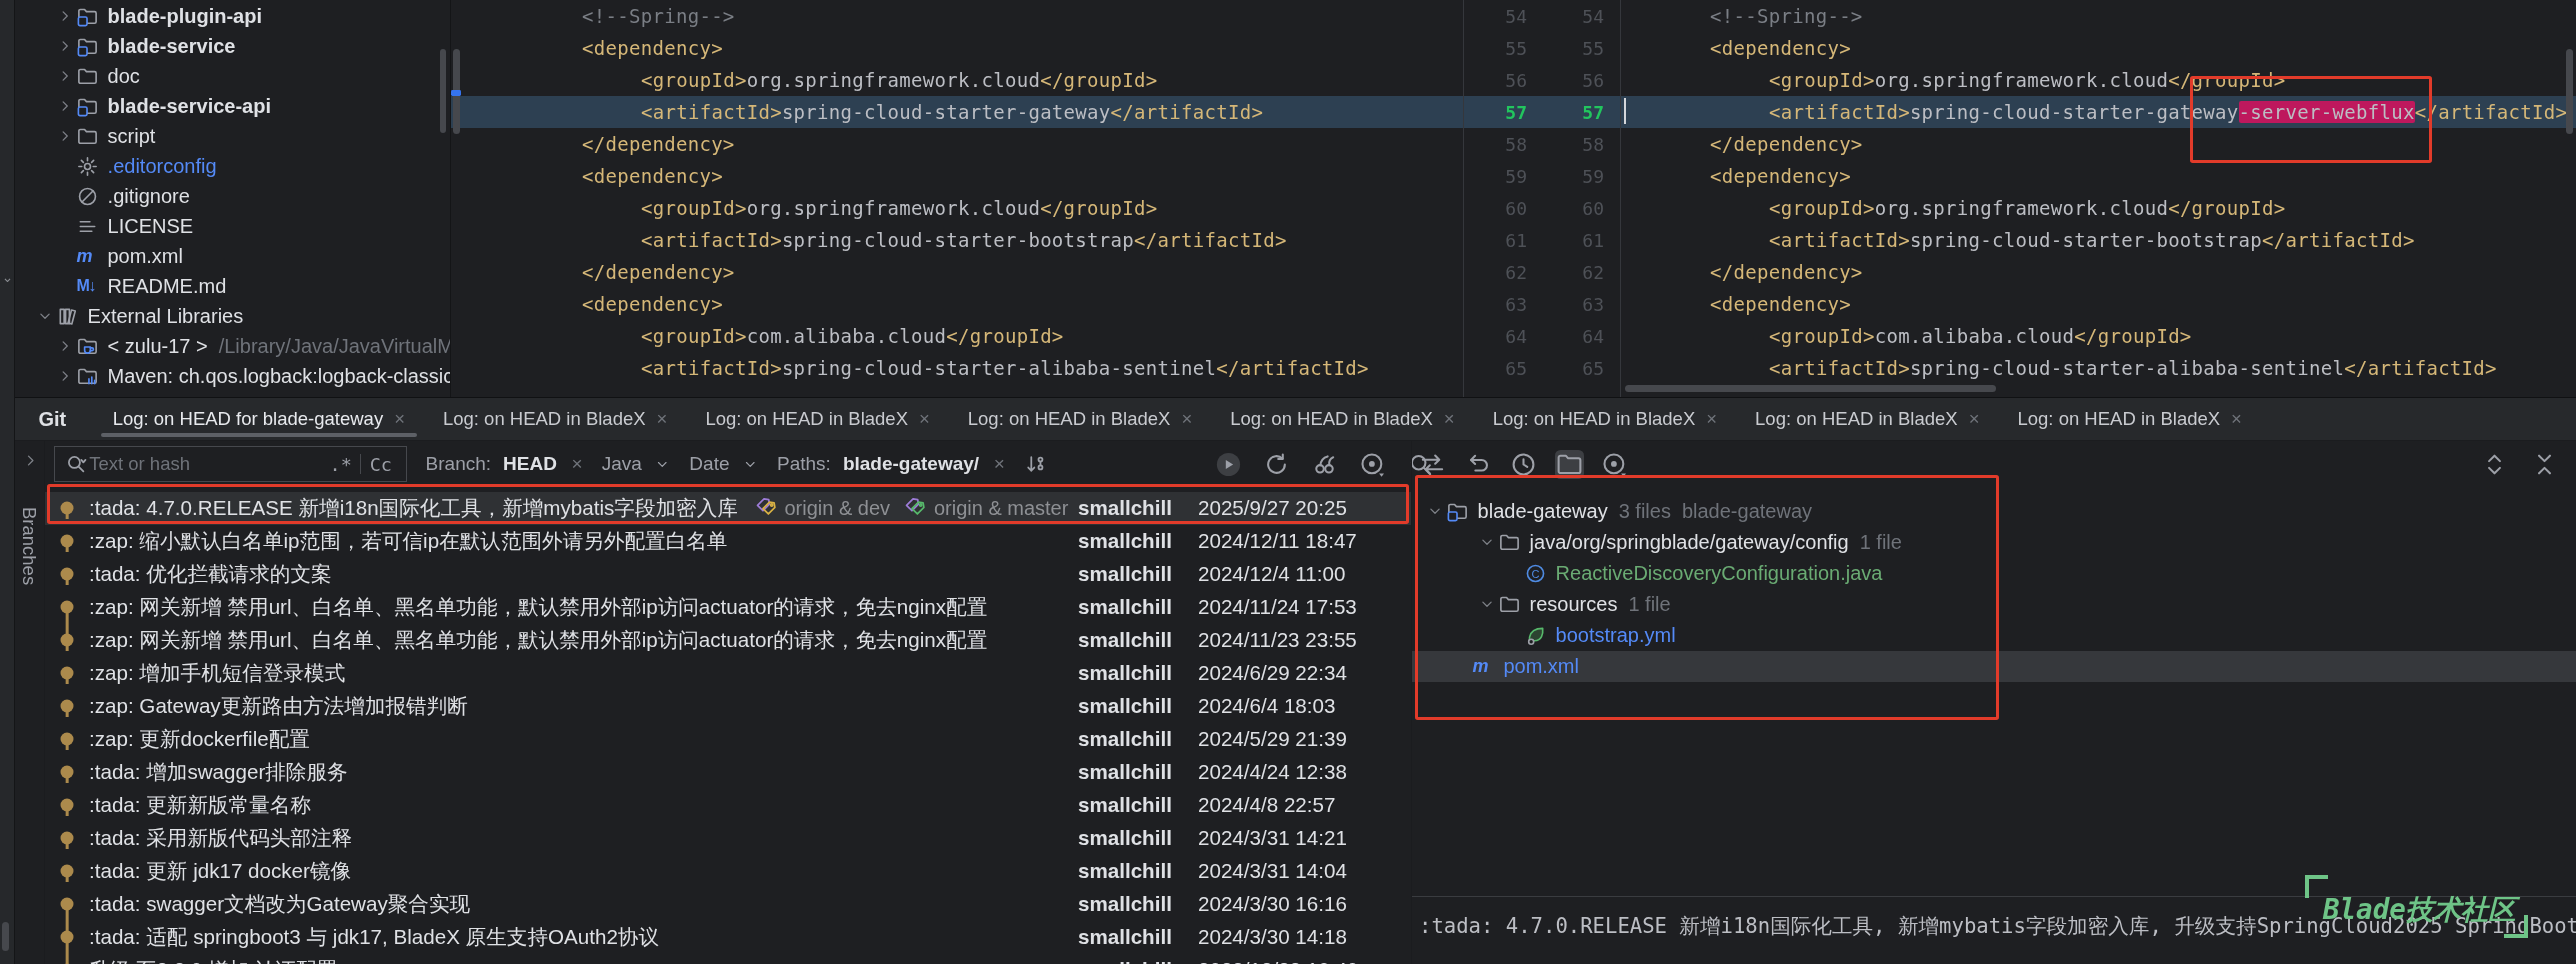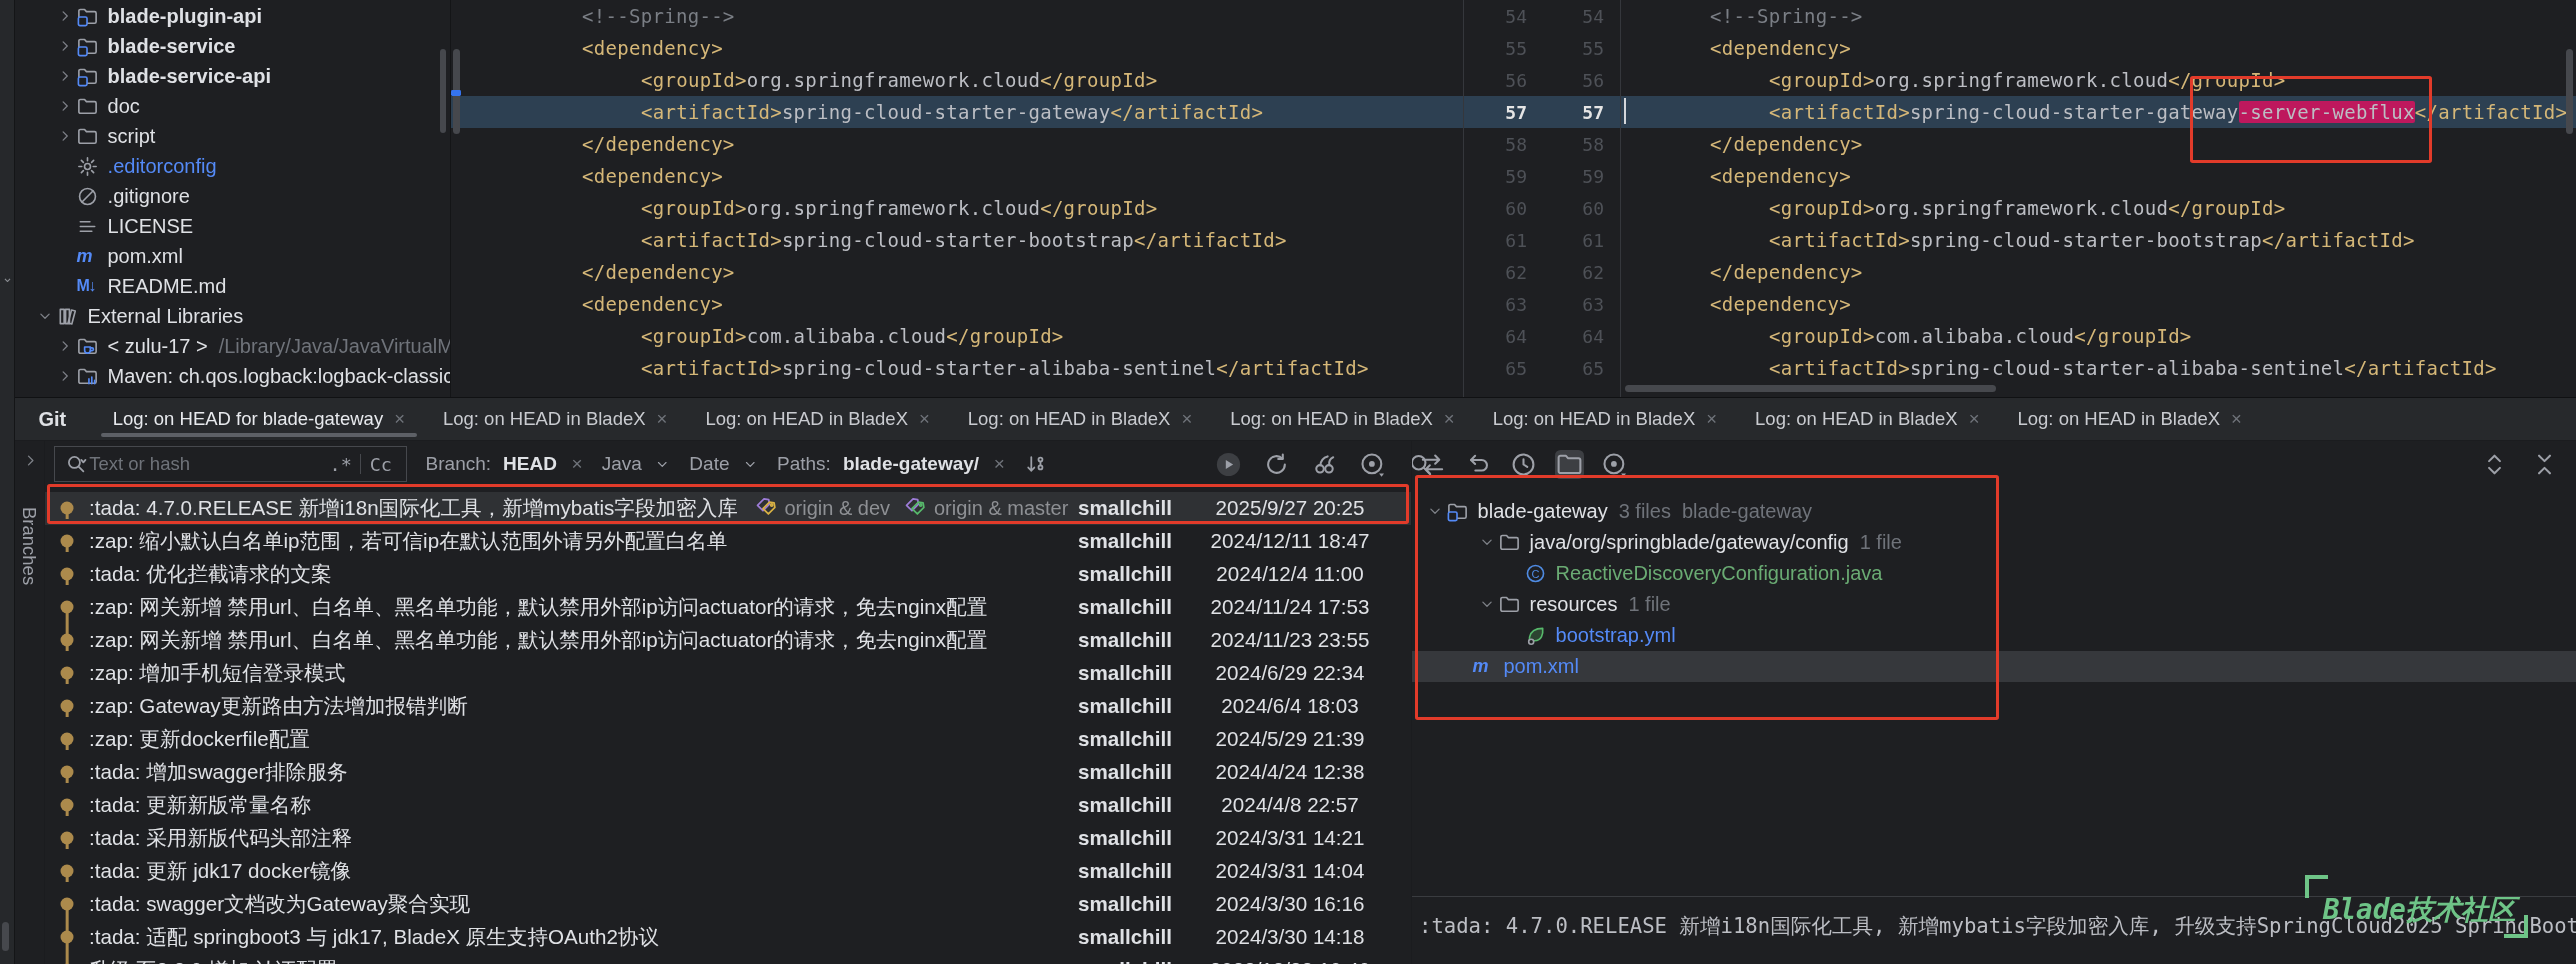--- a/index.html
+++ b/index.html
@@ -24,21 +24,21 @@
   #dleft { left:450px; top:0; width:1013px; height:397px; background:#1e1f22; border-left:1.4px solid #141517; overflow:hidden; }
   #dgut  { left:1463px; top:0; width:158px; height:397px; background:#1e1f22; border-left:0.7px solid #35373c; border-right:0.7px solid #35373c; overflow:hidden; }
   #dright{ left:1621px; top:0; width:955px; height:397px; background:#1e1f22; overflow:hidden; }
   .cl { height:32px; line-height:32px; white-space:pre; font-family:"DejaVu Sans Mono","Liberation Mono",monospace; font-size:19px; letter-spacing:0.3px; }
   .cl.sel { background:#2d4052; }
   .c-tag { color:#d5b778; } .c-txt { color:#bcbec4; } .c-com { color:#7a7e85; }
   .c-diff { color:#bcbec4; background:#be185d; border-radius:2.1px; }
   .gr { height:32px; display:flex; align-items:center; font-family:"DejaVu Sans Mono","Liberation Mono",monospace; font-size:18px; color:#4e5157; }
   .gr span { width:63px; text-align:right; }
   .gr span + span { width:77px; }
-  .gr.sel { background:#2d4052; } .gr.sel span { color:#e5e5e5; font-weight:700; }
+  .gr.sel { background:#2d4052; } .gr.sel span { color:#22c55e; font-weight:700; }
   #caret { width:2.1px; height:26px; background:#d4d6da; }
 
   
   #git { left:0; top:397px; width:2576px; height:567px; background:#1e1f22; border-top:1.4px solid #101113; }
   #tabbar { position:absolute; left:15px; top:0; width:2561px; height:43px; background:#27292c; border-bottom:1.4px solid #1b1c1f; display:flex; align-items:center; }
   #gitlbl { font-size:20px; font-weight:700; color:#dfe1e5; margin:0 27.5px 0 23.4px; }
   .tab { position:relative; height:100%; display:flex; align-items:center; gap:11px; padding:0 19px; font-size:18.5px; color:#c9cbd0; white-space:nowrap; }
   .tab.active { color:#e8eaee; }
   .tab.active::after { content:""; position:absolute; left:6.9px; right:6.9px; bottom:2.7px; height:4.8px; background:#5d6066; border-radius:2.7px; }
   .tab .x { color:#6f737a; font-size:18.5px; }
@@ -69,21 +69,21 @@
   .cg { width:44px; height:100%; position:relative; flex:none; }
   .dot { position:absolute; left:22px; top:50%; width:13px; height:13px; border-radius:50%; background:#ac8a4c; transform:translate(-50%,-50%); }
   .stem { position:absolute; left:22px; top:50%; width:2.7px; height:11px; background:#ac8a4c; transform:translateX(-50%); }
   .lnkd { position:absolute; left:22px; top:50%; width:2.7px; height:50%; background:#ac8a4c; transform:translateX(-50%); }
   .lnku { position:absolute; left:22px; top:0; width:2.7px; height:50%; background:#ac8a4c; transform:translateX(-50%); }
   .cmsg { overflow:hidden; }
   .crefs { display:flex; align-items:center; color:#8e9094; font-size:20px; margin-left:13.7px; gap:2.7px; }
   .crefs .tg { width:27.5px; height:26px; margin-right:1.4px; }
   .cspace { flex:1; }
   .cauth { width:120px; font-weight:600; flex:none; }
-  .cdate { width:184px; text-align:center; flex:none; }
+  .cdate { width:184px; text-align:left; flex:none; }
 
   #details { position:absolute; left:1412px; top:88px; width:1164px; height:479px; overflow:hidden; }
   #dtree { padding-top:9.6px; }
   .drow { height:31px; display:flex; align-items:center; font-size:20px; color:#dfe1e5; white-space:nowrap; }
   .drow.hov { background:#36383c; }
   .drow .chev { width:23.4px; flex:none; display:flex; align-items:center; justify-content:center; }
   .drow .ic { width:23px; height:23px; margin-right:8.2px; flex:none; }
   .drow .cnt, .drow .extra { color:#6f737a; margin-left:11px; }
   #hdiv { position:absolute; left:1412px; top:498px; width:1164px; height:1.4px; background:#3a3c40; }
   #fullmsg { position:absolute; left:1419px; top:514px; font-family:"DejaVu Sans Mono","Liberation Mono",monospace; font-size:20.6px; color:#bcbec4; white-space:nowrap; }
@@ -138,37 +138,37 @@
       </div>
       <div class="trow" style="padding-left: 38px;">
         <span class="chev">
           <svg viewBox="0 0 24 24" fill="none" stroke="#7e8188" stroke-width="1.7" stroke-linecap="round" stroke-linejoin="round" style="width: 18px; height: 18px;">
             <path d="M9.5 6.5 15 12l-5.5 5.5"></path>
           </svg>
         </span>
         <span class="ic">
           <svg viewBox="0 0 24 24" fill="none" stroke="#9da0a8" stroke-width="1.7" stroke-linecap="round" stroke-linejoin="round">
             <path d="M3 6.3c0-.9.7-1.6 1.6-1.6h4.3l2 2.2h8.5c.9 0 1.6.7 1.6 1.6v9c0 .9-.7 1.6-1.6 1.6H4.6c-.9 0-1.6-.7-1.6-1.6z"></path>
-            <rect x="2.5" y="12.5" width="9" height="9" rx="1.6" fill="#1e1f22" stroke="#548af7"></rect>
-          </svg>
-        </span>
-        <span class="lbl b">blade-service-api</span>
+          </svg>
+        </span>
+        <span class="lbl">doc</span>
       </div>
       <div class="trow" style="padding-left: 38px;">
         <span class="chev">
           <svg viewBox="0 0 24 24" fill="none" stroke="#7e8188" stroke-width="1.7" stroke-linecap="round" stroke-linejoin="round" style="width: 18px; height: 18px;">
             <path d="M9.5 6.5 15 12l-5.5 5.5"></path>
           </svg>
         </span>
         <span class="ic">
           <svg viewBox="0 0 24 24" fill="none" stroke="#9da0a8" stroke-width="1.7" stroke-linecap="round" stroke-linejoin="round">
             <path d="M3 6.3c0-.9.7-1.6 1.6-1.6h4.3l2 2.2h8.5c.9 0 1.6.7 1.6 1.6v9c0 .9-.7 1.6-1.6 1.6H4.6c-.9 0-1.6-.7-1.6-1.6z"></path>
-          </svg>
-        </span>
-        <span class="lbl">doc</span>
+            <rect x="2.5" y="12.5" width="9" height="9" rx="1.6" fill="#1e1f22" stroke="#548af7"></rect>
+          </svg>
+        </span>
+        <span class="lbl b">blade-service-api</span>
       </div>
       <div class="trow" style="padding-left: 38px;">
         <span class="chev">
           <svg viewBox="0 0 24 24" fill="none" stroke="#7e8188" stroke-width="1.7" stroke-linecap="round" stroke-linejoin="round" style="width: 18px; height: 18px;">
             <path d="M9.5 6.5 15 12l-5.5 5.5"></path>
           </svg>
         </span>
         <span class="ic">
           <svg viewBox="0 0 24 24" fill="none" stroke="#9da0a8" stroke-width="1.7" stroke-linecap="round" stroke-linejoin="round">
             <path d="M3 6.3c0-.9.7-1.6 1.6-1.6h4.3l2 2.2h8.5c.9 0 1.6.7 1.6 1.6v9c0 .9-.7 1.6-1.6 1.6H4.6c-.9 0-1.6-.7-1.6-1.6z"></path>

